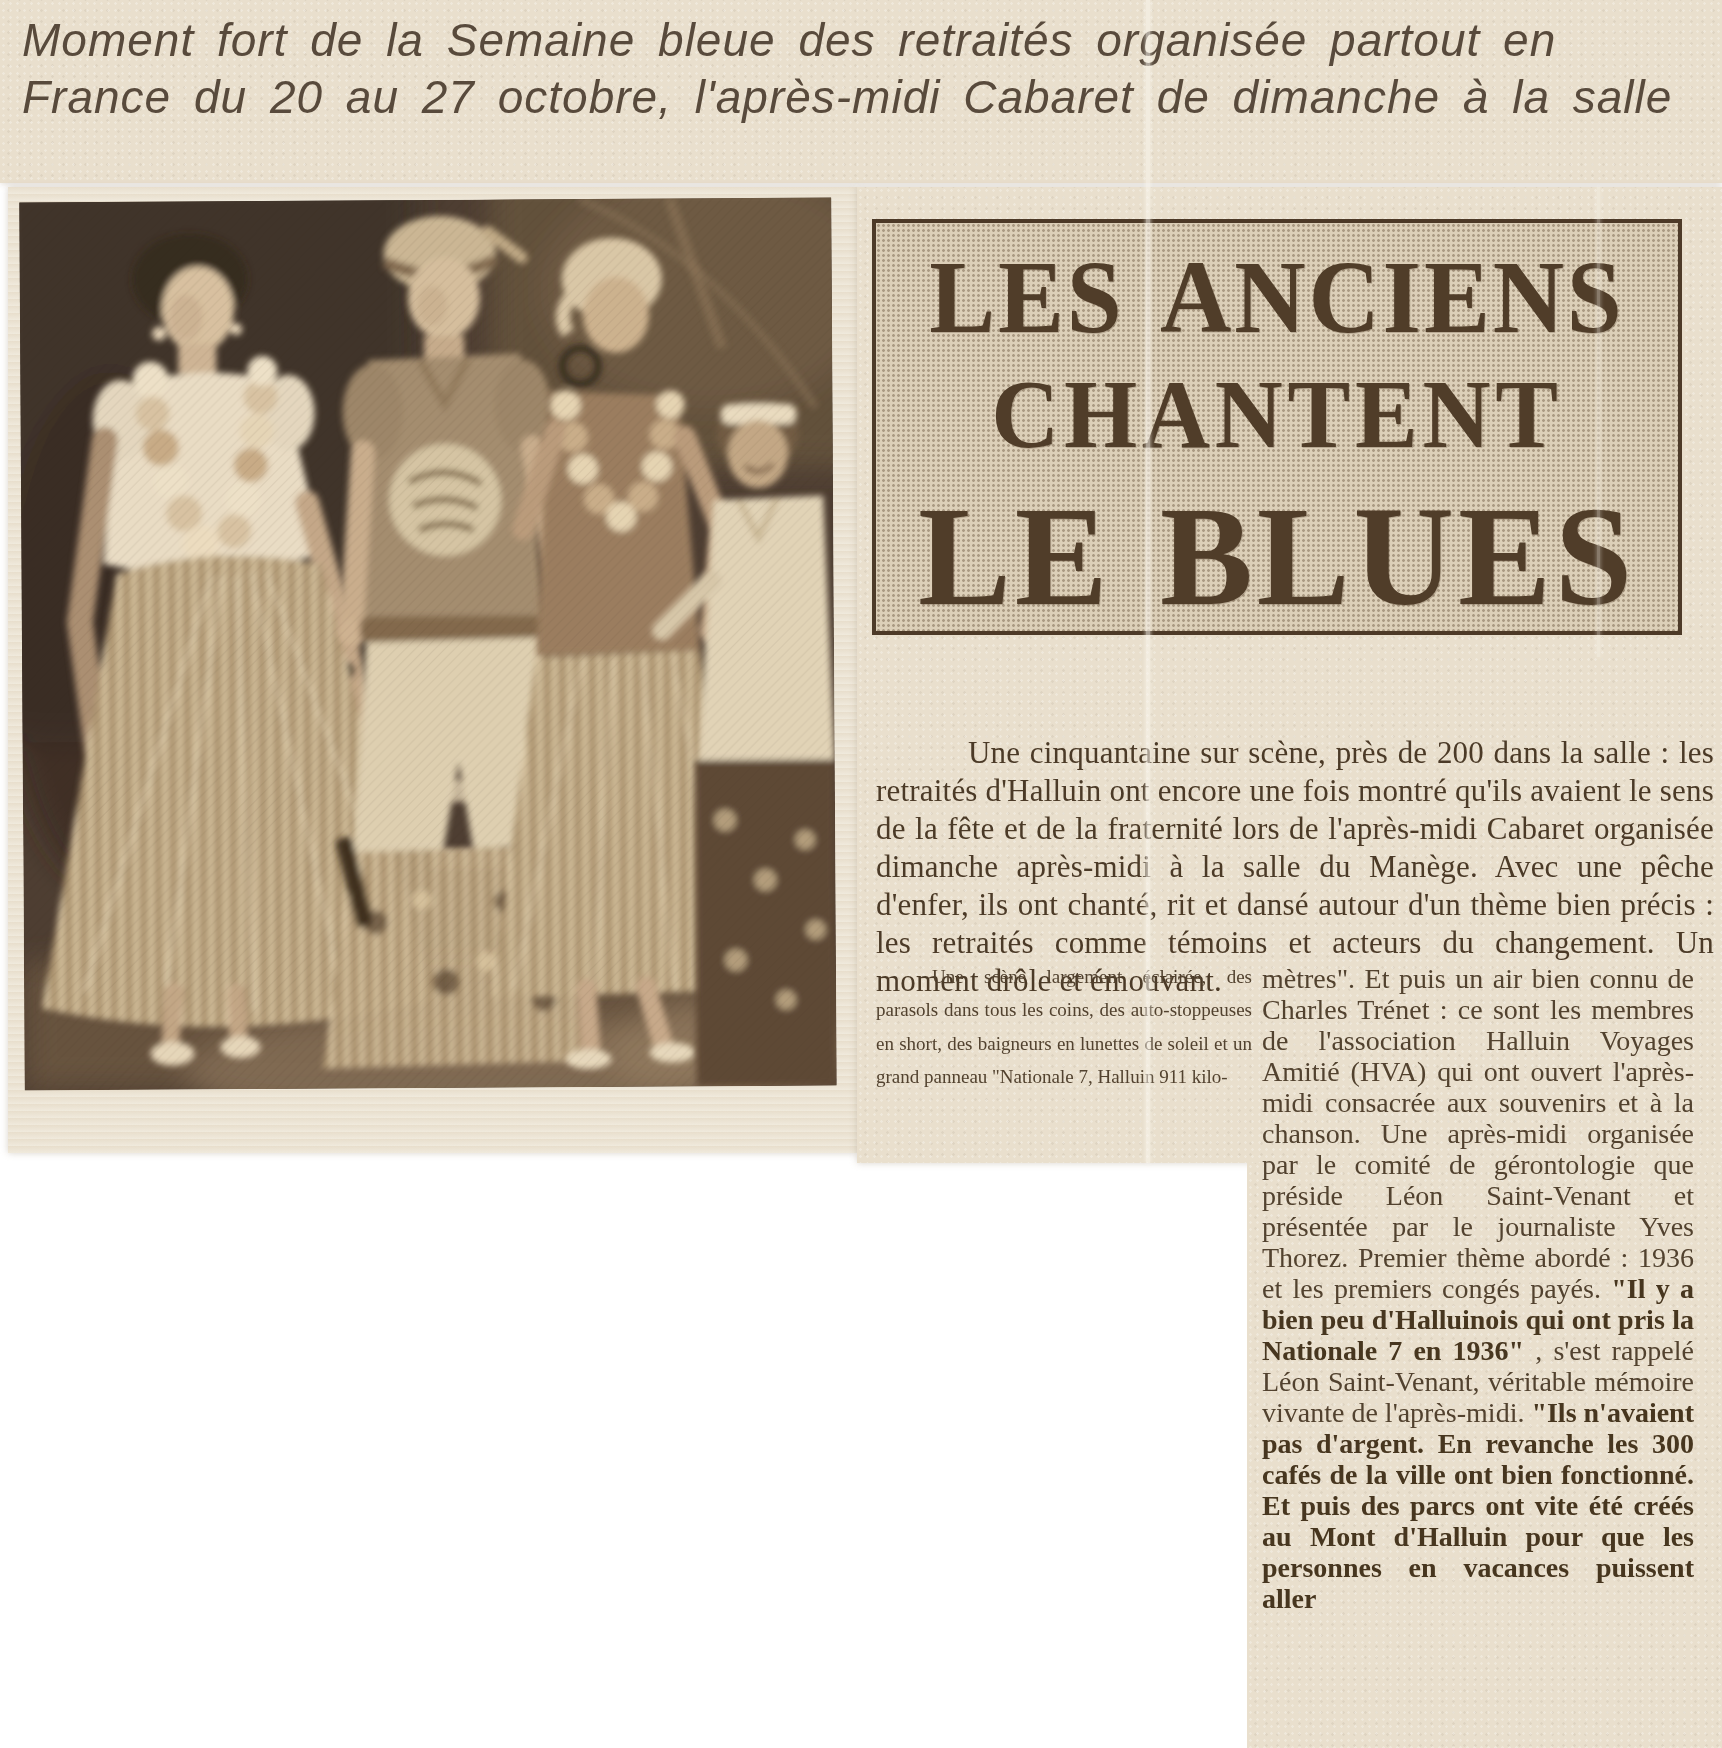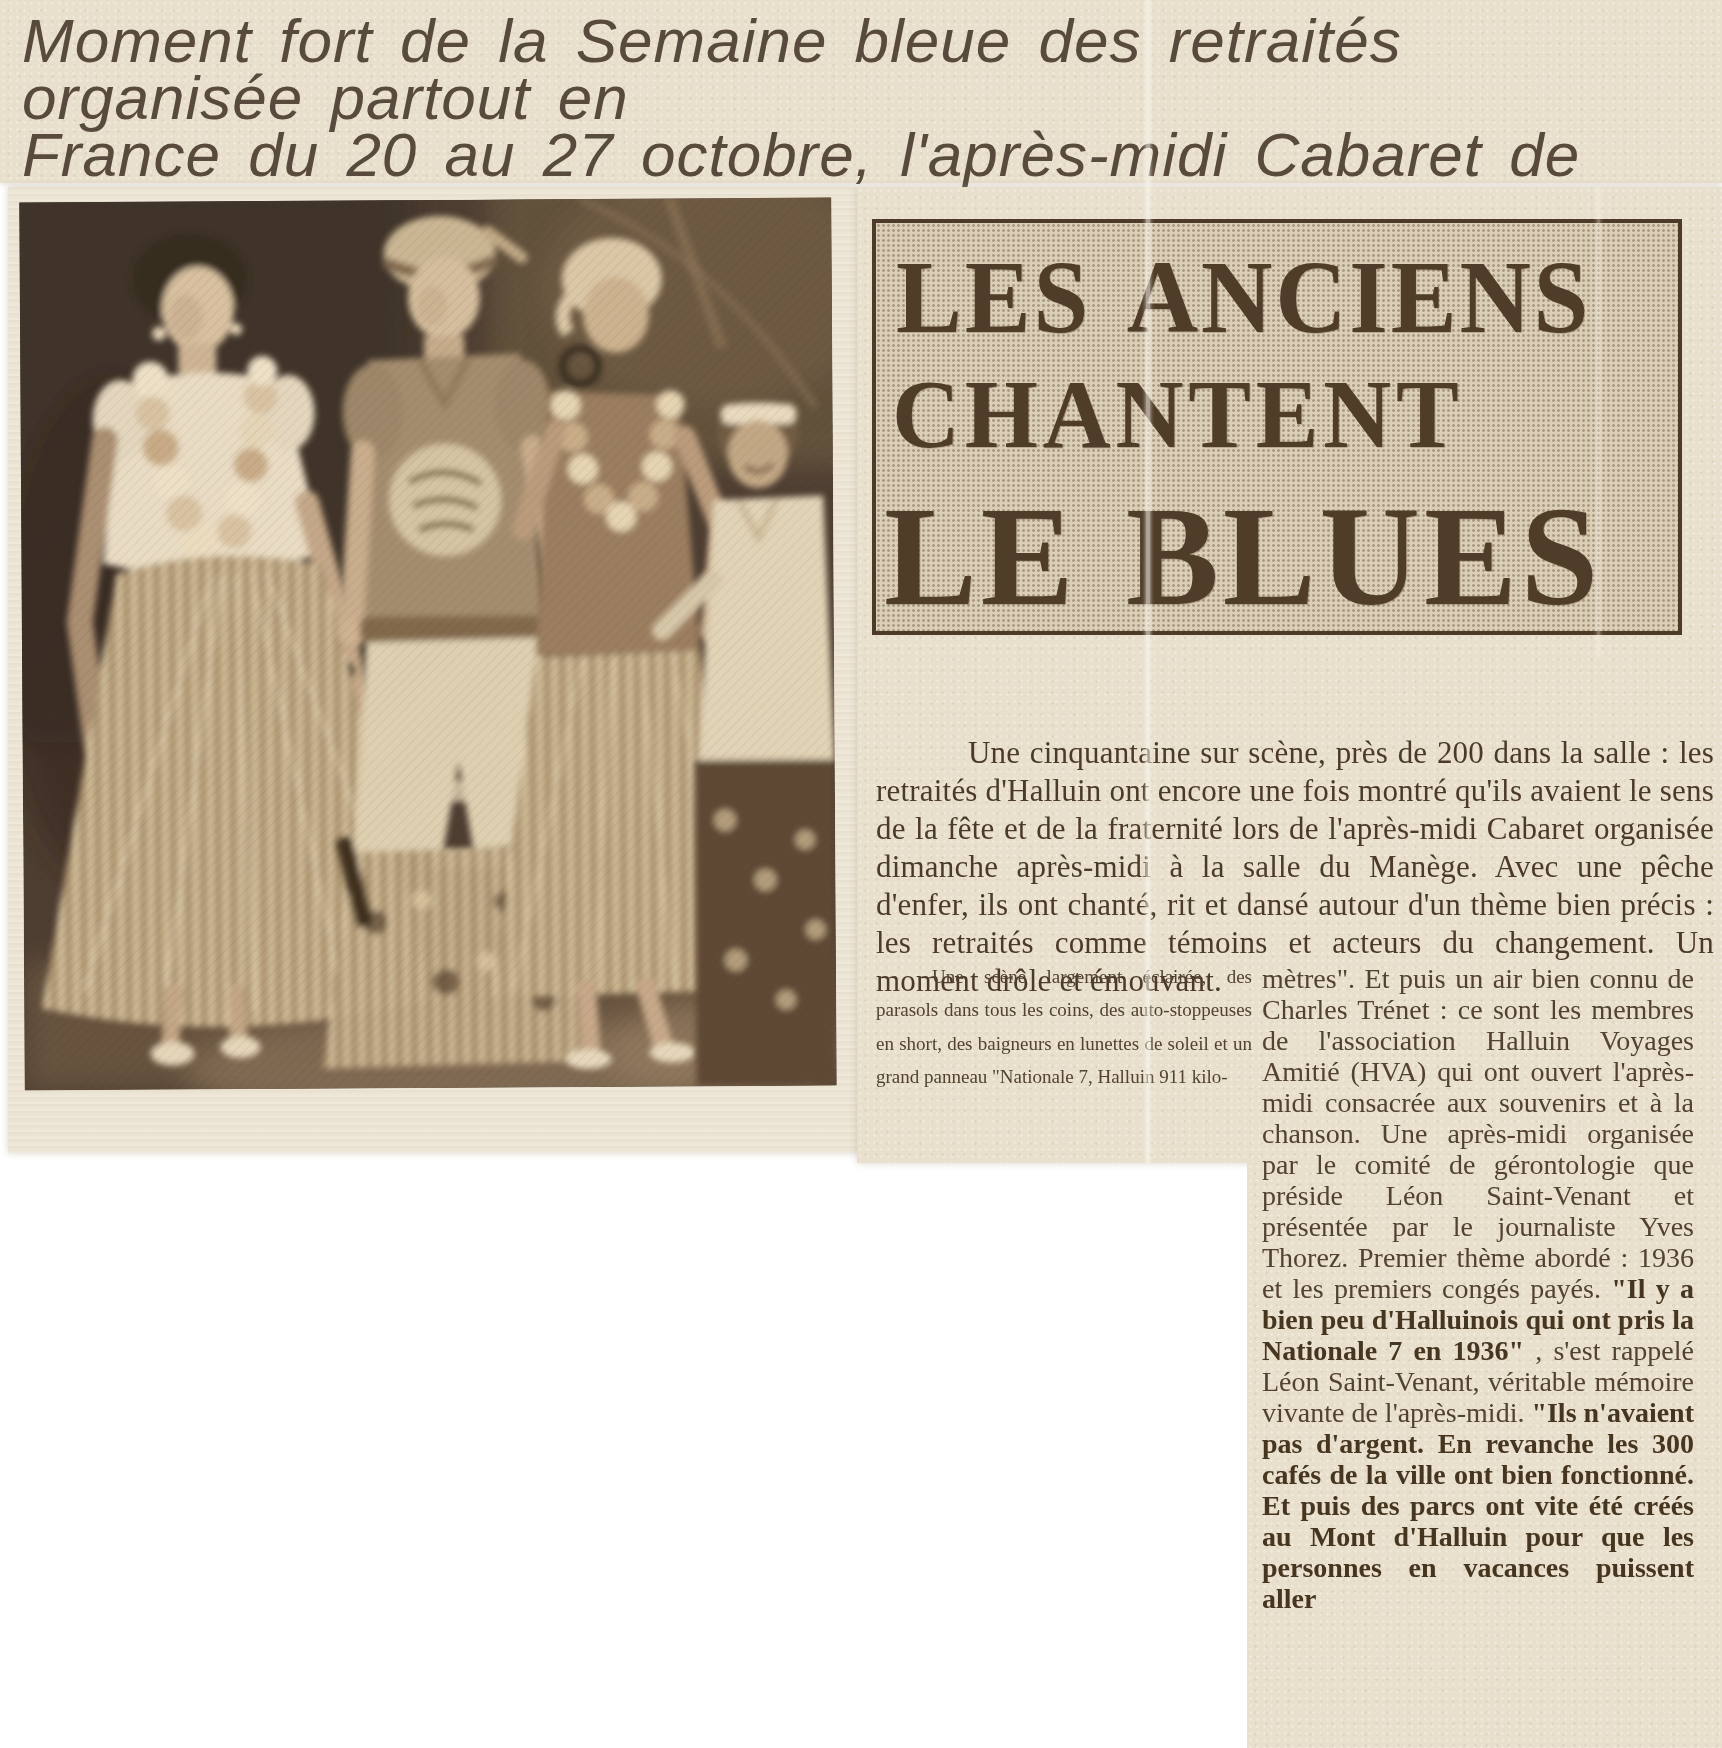--- a/index.html
+++ b/index.html
@@ -16,21 +16,21 @@
     background-size:7px 7px,11px 11px;
     background-position:0 0,3px 5px;
     box-shadow:0 0 7px rgba(170,158,140,.45);
   }
   
   #intro-strip{left:0;top:0;width:1722px;height:183px;}
   #intro-strip .intro-text{
     padding:12px 28px 0 22px;
     font-family:"Liberation Sans",sans-serif;
     font-style:italic;font-weight:400;
-    font-size:62px;line-height:57px;
+    font-size:46px;line-height:57px;
     letter-spacing:1px;word-spacing:9px;
     color:#584a3c;
   }
   
   #photo-piece{left:8px;top:187px;width:849px;height:966px;
     background-image:linear-gradient(#e8decc,#f0eadd),
       radial-gradient(rgba(255,255,255,.28) 1px, transparent 1.5px);
   }
   #photo-frame{
     position:absolute;left:14px;top:13px;width:812px;height:888px;
@@ -45,20 +45,21 @@
   }
   
   #article-piece{left:857px;top:187px;width:865px;height:976px;}
   #article-lower-piece{left:1247px;top:1163px;width:475px;height:585px;box-shadow:none;}
   #headline-box{
     position:absolute;left:15px;top:32px;width:802px;height:408px;
     border:4px solid #4d3a28;
     background-color:#dccfb8;
     background-image:radial-gradient(rgba(100,80,56,.42) 1px, transparent 1.7px);
     background-size:5px 5px;
+    text-align:center;
     font-family:"Liberation Serif",serif;font-weight:700;
     color:#503d29;
   }
   .hl{line-height:1;text-shadow:1px 1px 0 rgba(80,61,41,.25);}
   #hl1{margin-top:22px;font-size:104px;transform:scaleX(.95);letter-spacing:3px;word-spacing:14px;}
   #hl2{margin-top:16px;font-size:98px;transform:scaleX(.96);letter-spacing:5px;}
   #hl3{margin-top:22px;font-size:142px;transform:scaleX(.98);letter-spacing:4px;word-spacing:10px;}
   #lead-paragraph{
     position:absolute;left:19px;top:500px;width:838px;
     font-size:31px;line-height:38px;font-weight:400;

